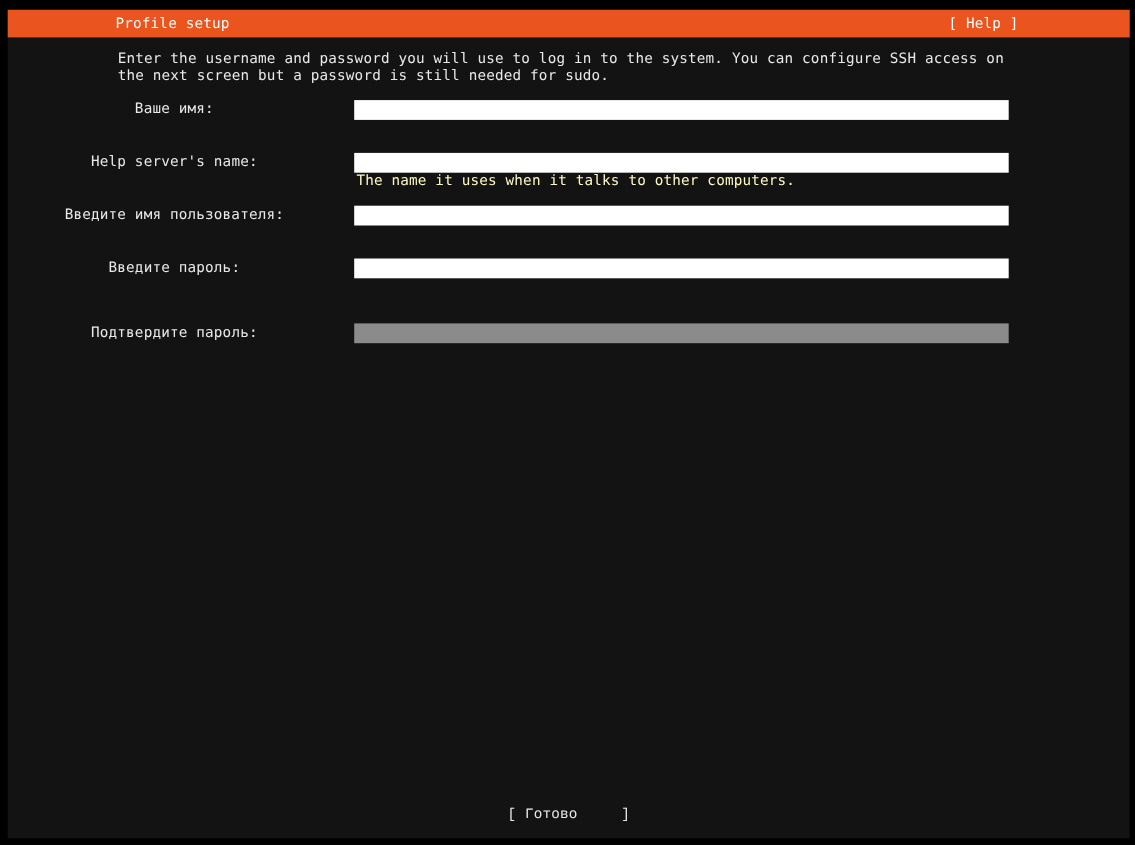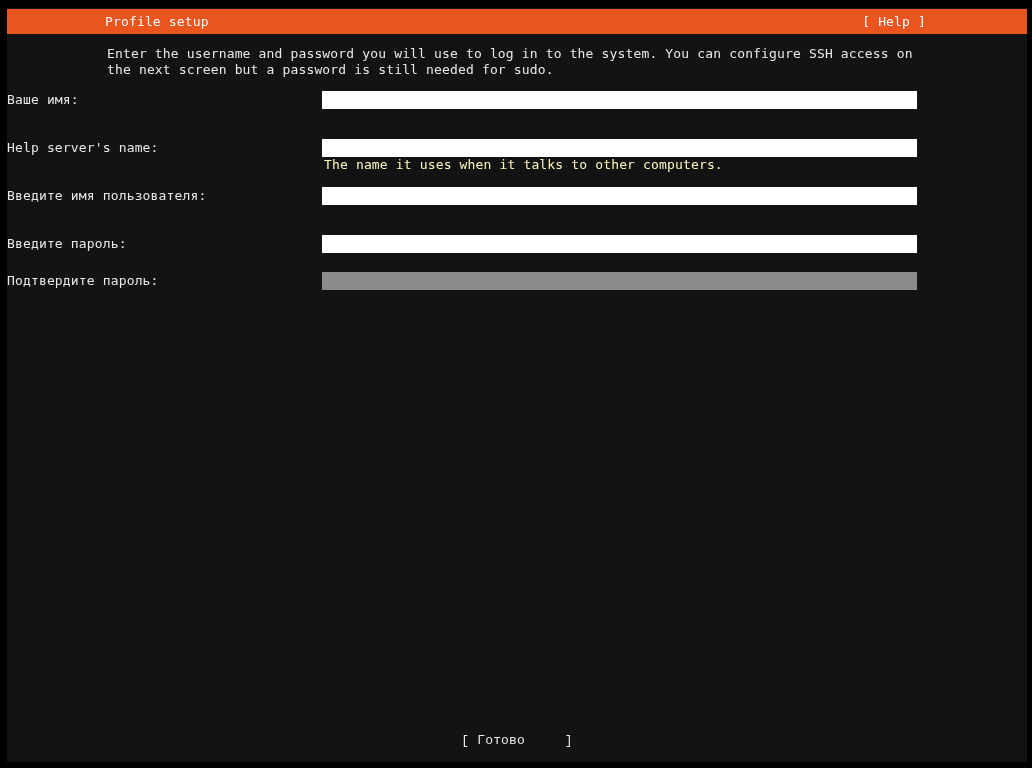--- a/index.html
+++ b/index.html
@@ -30,21 +30,21 @@
     position:absolute; right:101px; top:0; line-height:25px;
     cursor:pointer; white-space:pre;
   }
   .intro {
     position:absolute; left:100px; top:38px; color:#e9e9e9;
   }
   .intro-line { height:16px; line-height:16px; white-space:pre; }
   .row { position:absolute; left:0; right:0; height:18px; }
   .row .lbl {
     position:absolute; left:0; top:0; width:303px; height:18px;
-    line-height:18px; text-align:left; color:#e9e9e9; white-space:pre;
+    line-height:18px; text-align:center; color:#e9e9e9; white-space:pre;
   }
   .field {
     position:absolute; left:315px; top:0; width:595px; height:18px;
     background:#ffffff; line-height:18px; padding-left:2px;
     cursor:text; overflow:hidden; white-space:pre;
   }
   .field.focused { background:#8b8b8b; }
   .hint {
     position:absolute; left:317px; top:149px; height:16px; line-height:16px;
     color:#fef9c3; white-space:pre;
@@ -98,21 +98,21 @@
     </div>
   </div>
 
   <div class="row" style="top:227px">
     <span class="lbl">Введите пароль:</span>
     <div class="field">
       
     </div>
   </div>
 
-  <div class="row" style="top:264px">
+  <div class="row" style="top:286px">
     <span class="lbl">Подтвердите пароль:</span>
     <div class="field focused">
       
     </div>
   </div>
 
   <div class="footer">
     <button class="done-btn">[ Готово     ]</button>
   </div>
 

